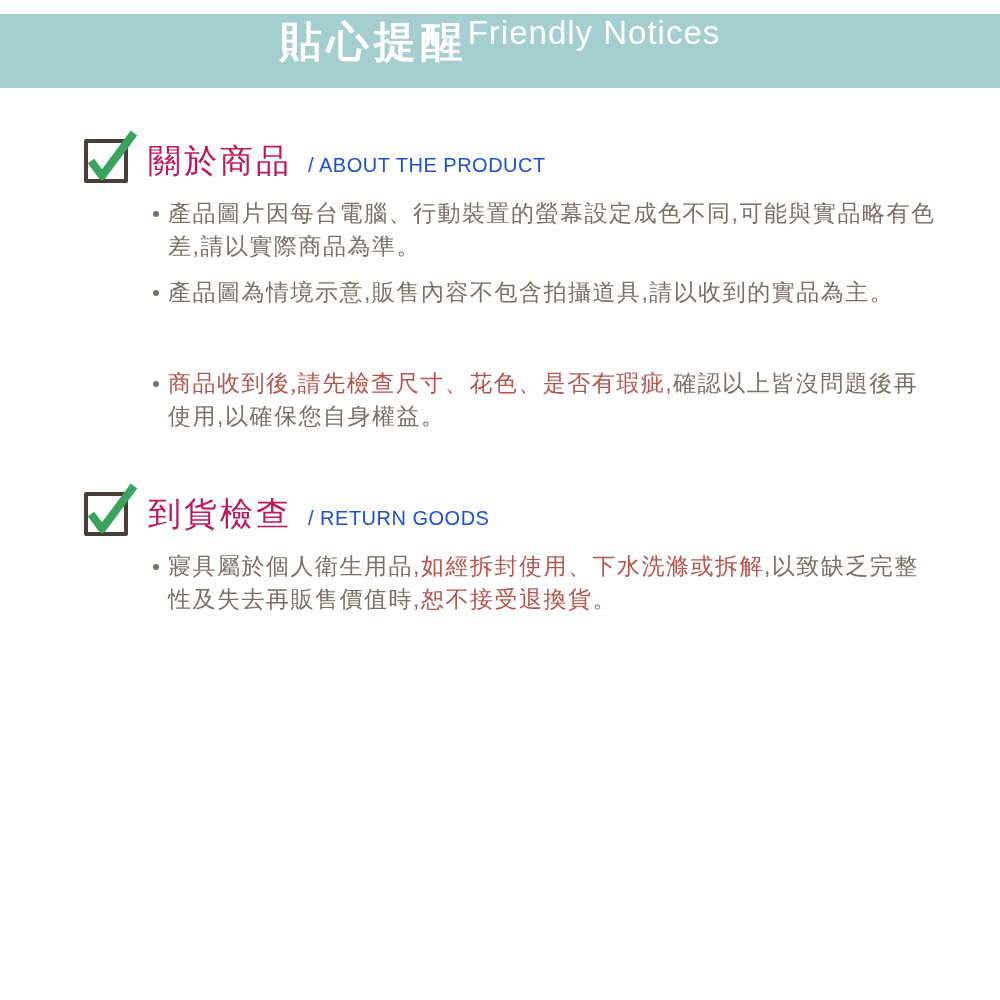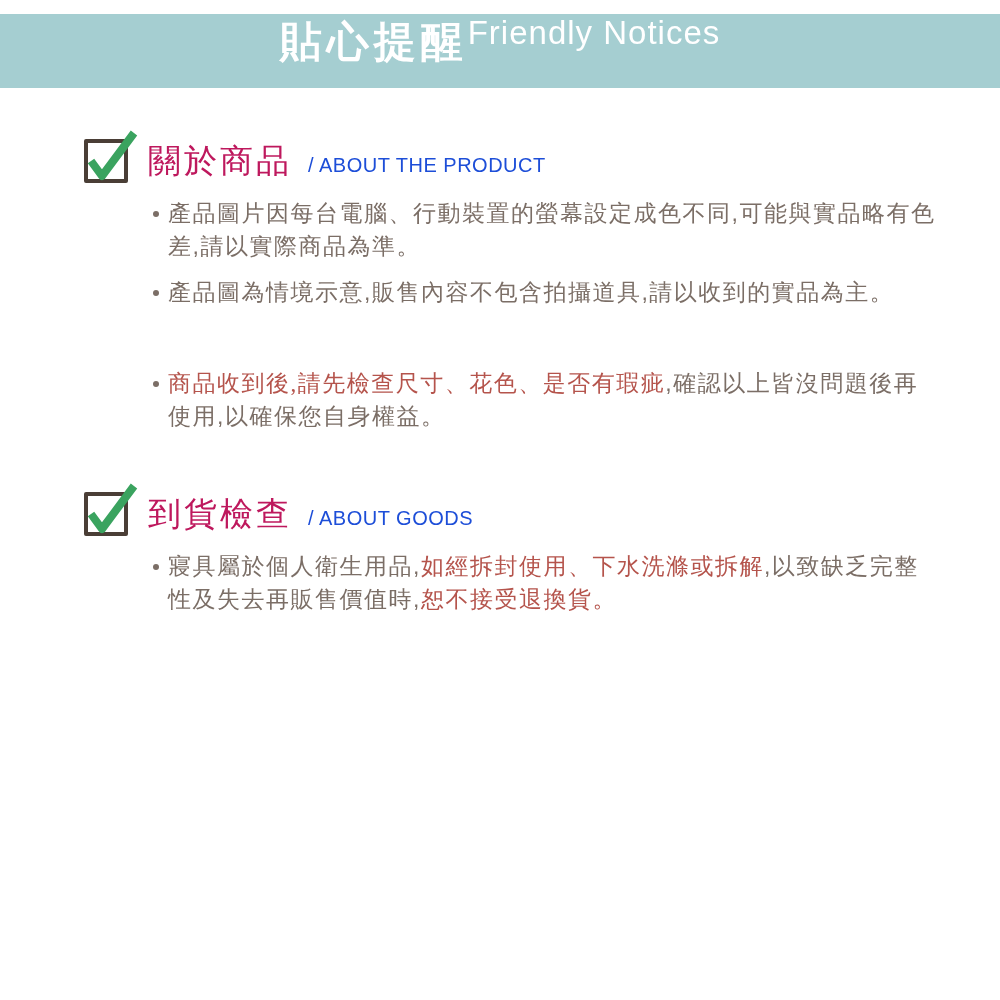--- a/index.html
+++ b/index.html
@@ -163,21 +163,21 @@
 
   <div class="section">
     <div class="section-header">
       <span class="checkbox">
         <svg viewBox="0 0 36 36">
             <polyline points="3,18 14,33 46,-10"></polyline>
           </svg>
       </span>
       <span class="section-title">
         <span class="title-zh">到貨檢查</span>
-        <span class="title-en">/ ABOUT GOODS</span>
+        <span class="title-en">/ RETURN GOODS</span>
       </span>
     </div>
     <div class="bullets">
       <div class="bullet">
         <span class="seg-brown">寢具屬於個人衛生用品,</span><span class="seg-red">如經拆封使用、下水洗滌或拆解</span><span class="seg-brown">,以致缺乏完整性及失去再販售價值時,</span><span class="seg-red">恕不接受退換貨。</span>
       </div>
     </div>
   </div>
 
 </div>

